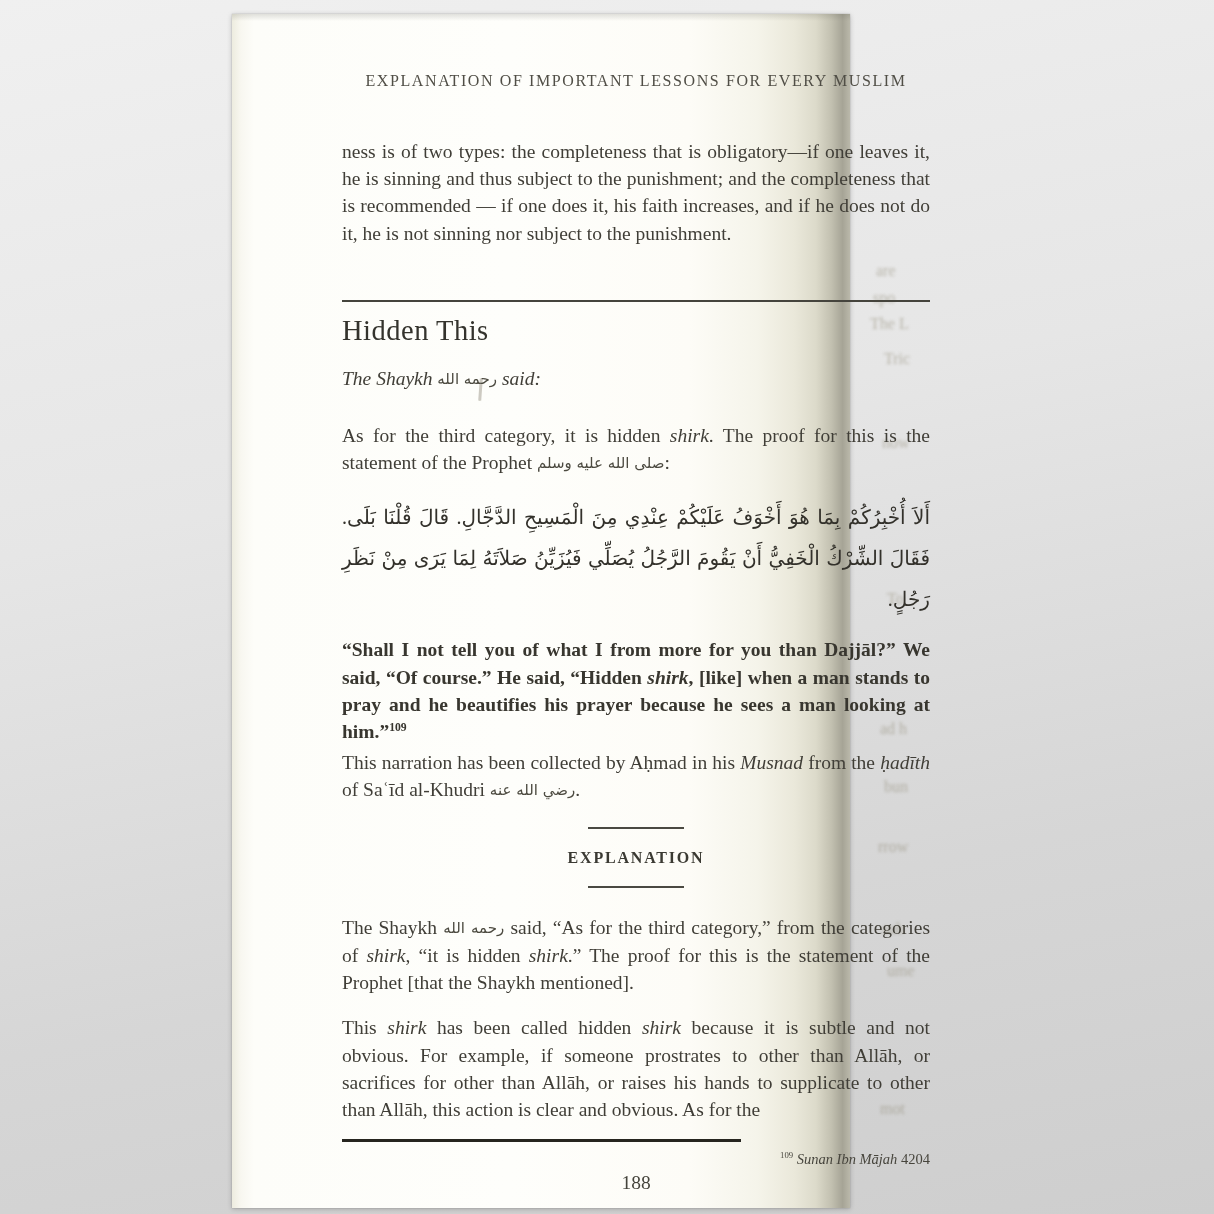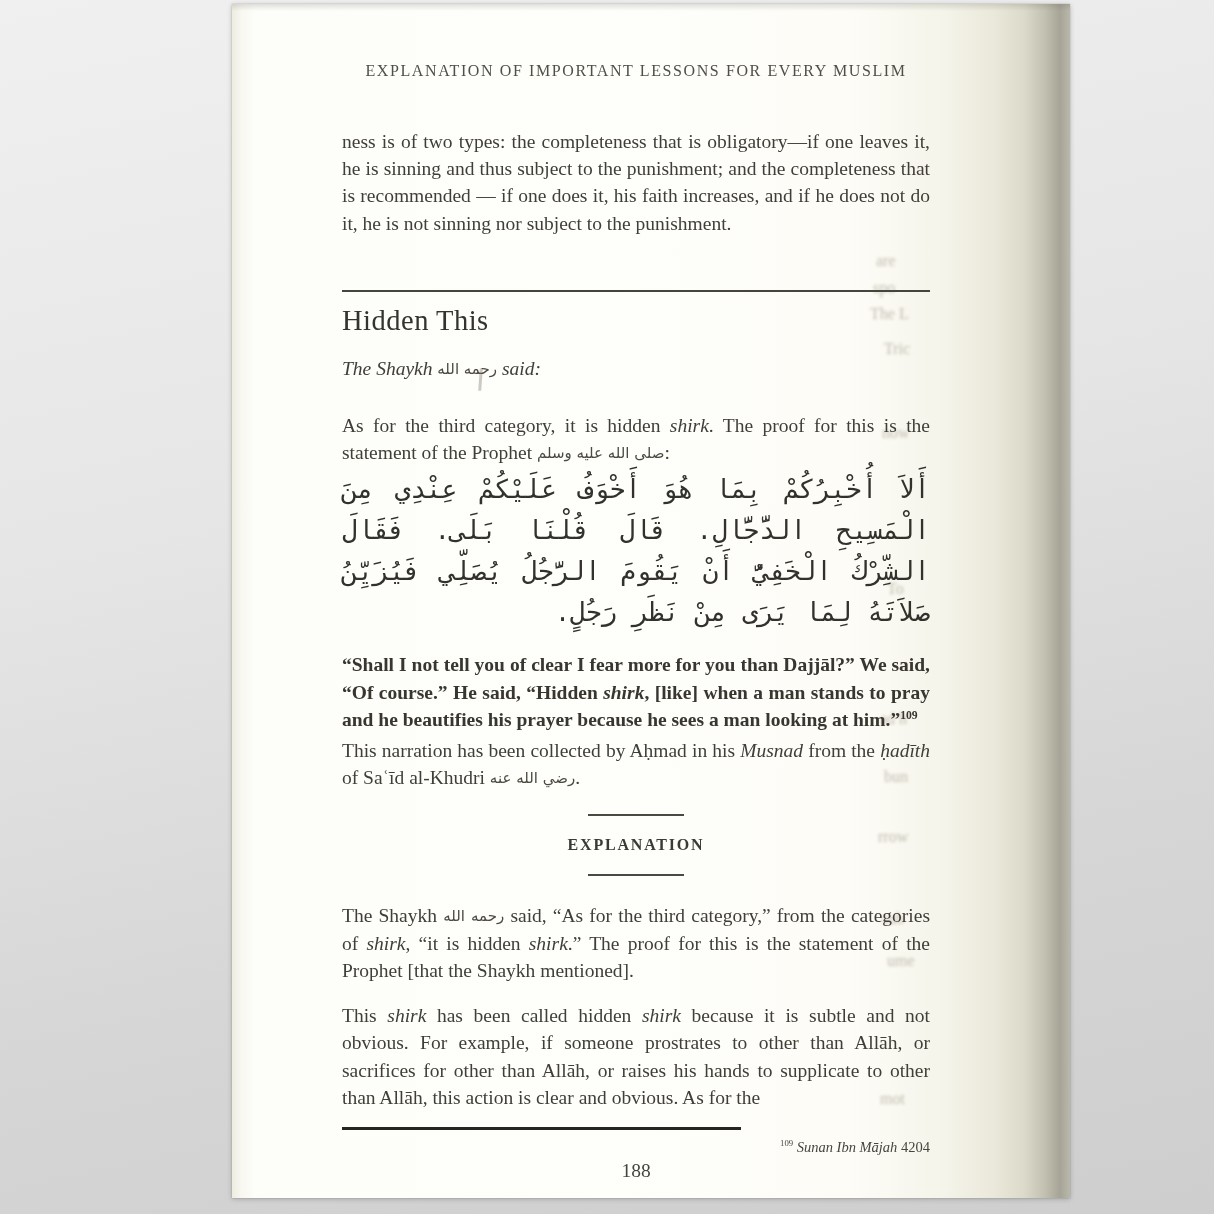--- a/index.html
+++ b/index.html
@@ -2,21 +2,21 @@
 <html><head>
 <meta charset="utf-8">
 <style>
   html,body{margin:0;padding:0;}
   body{
     width:1214px;height:1214px;position:relative;overflow:hidden;
     background:linear-gradient(168deg,#f0f0f0 0%,#e6e6e6 38%,#d6d6d6 72%,#cecece 100%);
     font-family:"Liberation Serif","DejaVu Serif",serif;
   }
   .book-page{
-    position:absolute;left:232px;top:4px;width:838px;height:1194px;
+    position:absolute;left:232px;top:14px;width:618px;height:1194px;
     background:linear-gradient(90deg,
       #edecdf 0px,#f8f7f0 9px,#fdfdf9 22px,#fefefb 45%,#fdfcf7 74%,
       #f5f4ea 85%,#eae8da 91%,#dcdaca 94.5%,#c2c0b0 97%,#a6a496 98.8%,#bab8aa 100%);
     box-shadow:0 1px 5px rgba(0,0,0,.22), 0 0 1px rgba(0,0,0,.25);
   }
   .book-page::before{ 
     content:"";position:absolute;left:0;top:0;right:0;height:7px;
     background:linear-gradient(180deg,rgba(90,90,80,.18),rgba(90,90,80,0));
     pointer-events:none;
   }
@@ -31,23 +31,23 @@
   p{margin:0;text-align:justify;}
   .para-intro{margin-top:47px;}
   .section-rule{border:none;height:2px;background:#45443d;margin:53px 0 0 0;}
   .section-title{
     margin:12px 0 0 0;font-size:28.5px;line-height:33px;font-weight:normal;
     color:#34332d;letter-spacing:.5px;text-align:left;
   }
   .attribution{margin-top:18px;font-size:19.5px;text-align:left;}
   .para-third{margin-top:29px;}
   .arabic{
-    margin-top:4px;direction:rtl;text-align:justify;
-    font-family:Liberation Mono, monospace;
-    font-size:26px;line-height:41px;color:#33312b;
+    margin-top:20px;direction:rtl;text-align:justify;
+    font-family:Liberation Serif, serif;
+    font-size:20px;line-height:41px;color:#33312b;
   }
   .hadith-bold{margin-top:16px;}
   .para-narration{margin-top:4px;}
   .explanation-heading{
     margin-top:22px;display:flex;align-items:center;justify-content:center;gap:15px;flex-direction:column;
   }
   .explanation-heading .dash{width:96px;height:2px;background:#4a4942;}
   .explanation-heading .label{
     font-weight:bold;font-size:16px;letter-spacing:1.8px;color:#3b3a33;white-space:nowrap;
   }
@@ -111,21 +111,21 @@
     <hr class="section-rule">
 
     <h2 class="section-title">Hidden This</h2>
 
     <p class="attribution"><span class="seg-i">The Shaykh </span><span class="seg-ar">رحمه الله</span><span class="seg-i"> said:</span></p>
 
     <p class="para-third"><span>As for the third category, it is hidden </span><span class="seg-i">shirk</span><span>. The proof for this is the statement of the Prophet </span><span class="seg-ar">صلى الله عليه وسلم</span><span>:</span></p>
 
     <p class="arabic" dir="rtl" lang="ar">أَلاَ أُخْبِرُكُمْ بِمَا هُوَ أَخْوَفُ عَلَيْكُمْ عِنْدِي مِنَ الْمَسِيحِ الدَّجَّالِ. قَالَ قُلْنَا بَلَى. فَقَالَ الشِّرْكُ الْخَفِيُّ أَنْ يَقُومَ الرَّجُلُ يُصَلِّي فَيُزَيِّنُ صَلاَتَهُ لِمَا يَرَى مِنْ نَظَرِ رَجُلٍ.</p>
 
-    <p class="hadith-bold"><span class="seg-b">“Shall I not tell you of clear I fear more for you than Dajjāl?” We said, “Of course.” He said, “Hidden </span><span class="seg-bi">shirk</span><span class="seg-b">, [like] when a man stands to pray and he beautifies his prayer because he sees a man looking at him.”</span><span class="seg-b seg-sup">109</span></p>
+    <p class="hadith-bold"><span class="seg-b">“Shall I not tell you of what I from more for you than Dajjāl?” We said, “Of course.” He said, “Hidden </span><span class="seg-bi">shirk</span><span class="seg-b">, [like] when a man stands to pray and he beautifies his prayer because he sees a man looking at him.”</span><span class="seg-b seg-sup">109</span></p>
 
     <p class="para-narration"><span>This narration has been collected by Aḥmad in his </span><span class="seg-i">Musnad</span><span> from the </span><span class="seg-i">ḥadīth</span><span> of Saʿīd al-Khudri </span><span class="seg-ar">رضي الله عنه</span><span>.</span></p>
 
     <div class="explanation-heading">
       <span class="dash"></span>
       <span class="label">EXPLANATION</span>
       <span class="dash"></span>
     </div>
 
     <p class="para-expl1"><span>The Shaykh </span><span class="seg-ar">رحمه الله</span><span> said, “As for the third category,” from the categories of </span><span class="seg-i">shirk</span><span>, “it is hidden </span><span class="seg-i">shirk</span><span>.” The proof for this is the statement of the Prophet [that the Shaykh mentioned].</span></p>

